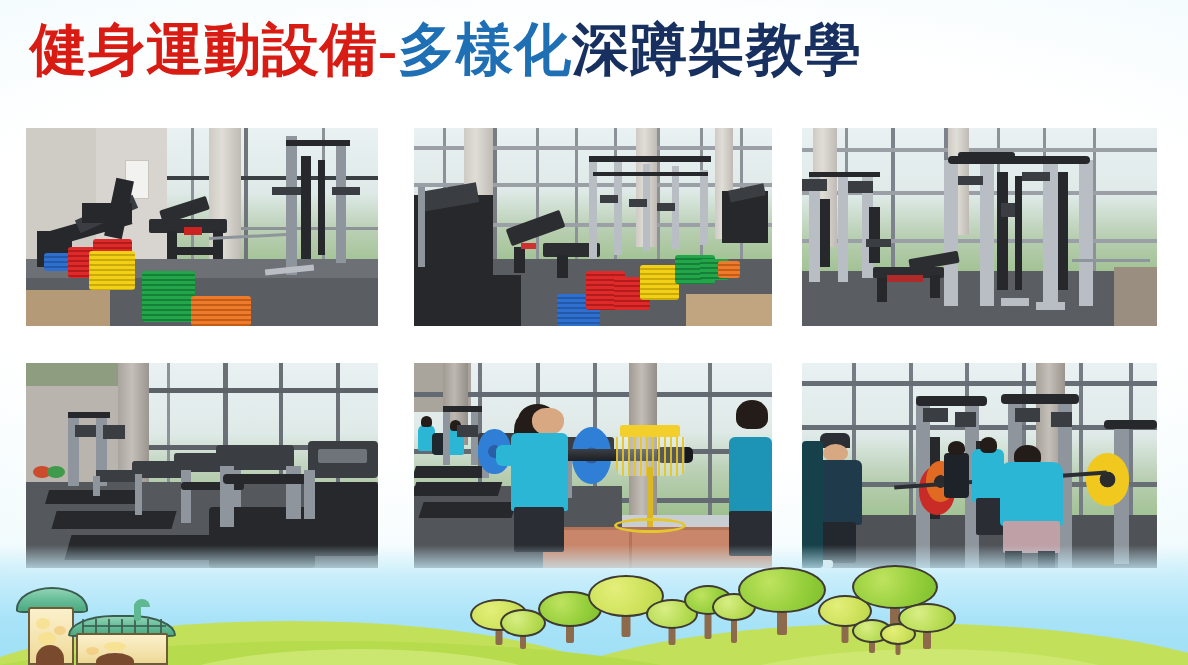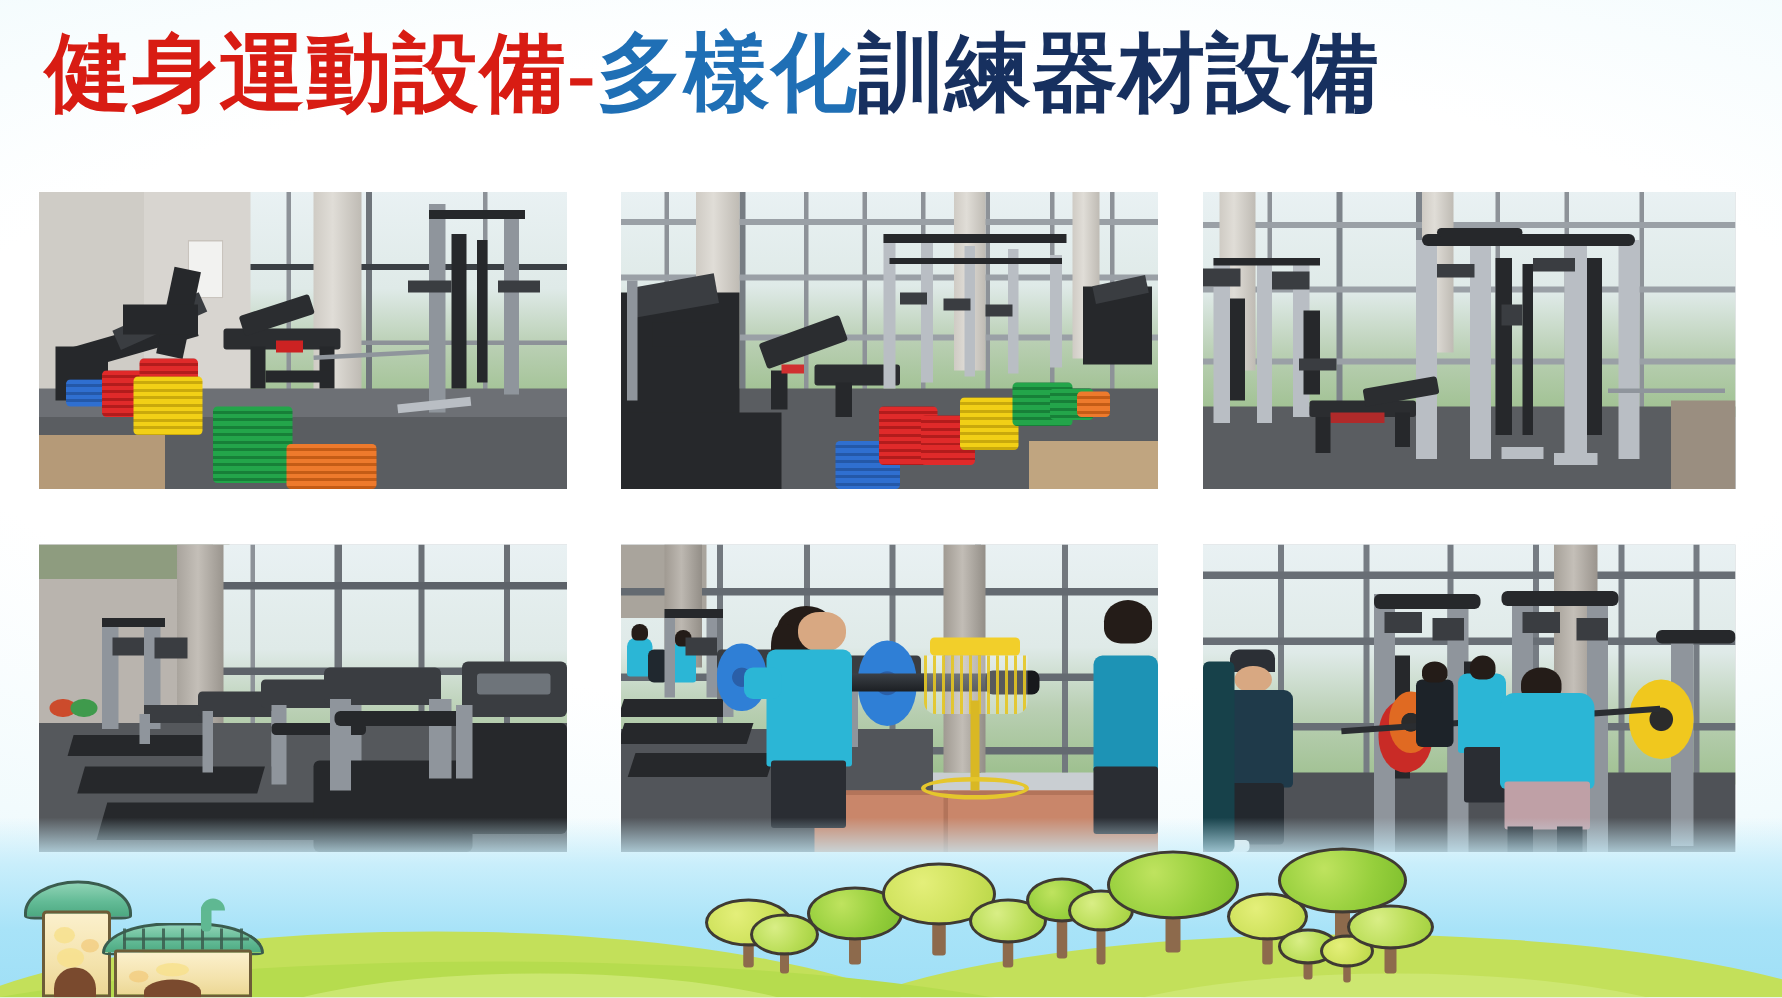--- a/index.html
+++ b/index.html
@@ -121,21 +121,21 @@
   .cdot2 { position: absolute; background: #f2c978; border-radius: 50%; opacity: .7; }
 
   .sr-only { position: absolute; width: 1px; height: 1px; overflow: hidden; clip: rect(0 0 0 0); }
 </style>
 </head>
 <body>
 
 <div id="slide">
 
   <h1 id="title">
-    <span class="seg seg-a">健身運動設備-</span><span class="seg seg-b">多樣化</span><span class="seg seg-c">訓練器材設備</span>
+    <span class="seg seg-a">健身運動設備-</span><span class="seg seg-b">多樣化</span><span class="seg seg-c">深蹲架教學</span>
   </h1>
 
   <div class="photo" style="left:26px; top:128px; width:352px; height:198px;">
     <div class="ph-inner">
       <div class="wall" style="left:0; top:0; width:42%; height:72%;"></div>
       <div class="wall" style="left:0; top:0; width:20%; height:66%; background:#cfccc6;"></div>
 
       <div class="win-glass" style="left:40%; top:0; width:60%; height:72%;"></div>
       <div class="mullion-v" style="left:47%; top:0; width:3px; height:72%;"></div>
       <div class="mullion-v" style="left:62%; top:0; width:4px; height:72%; background:#6f757b;"></div>

